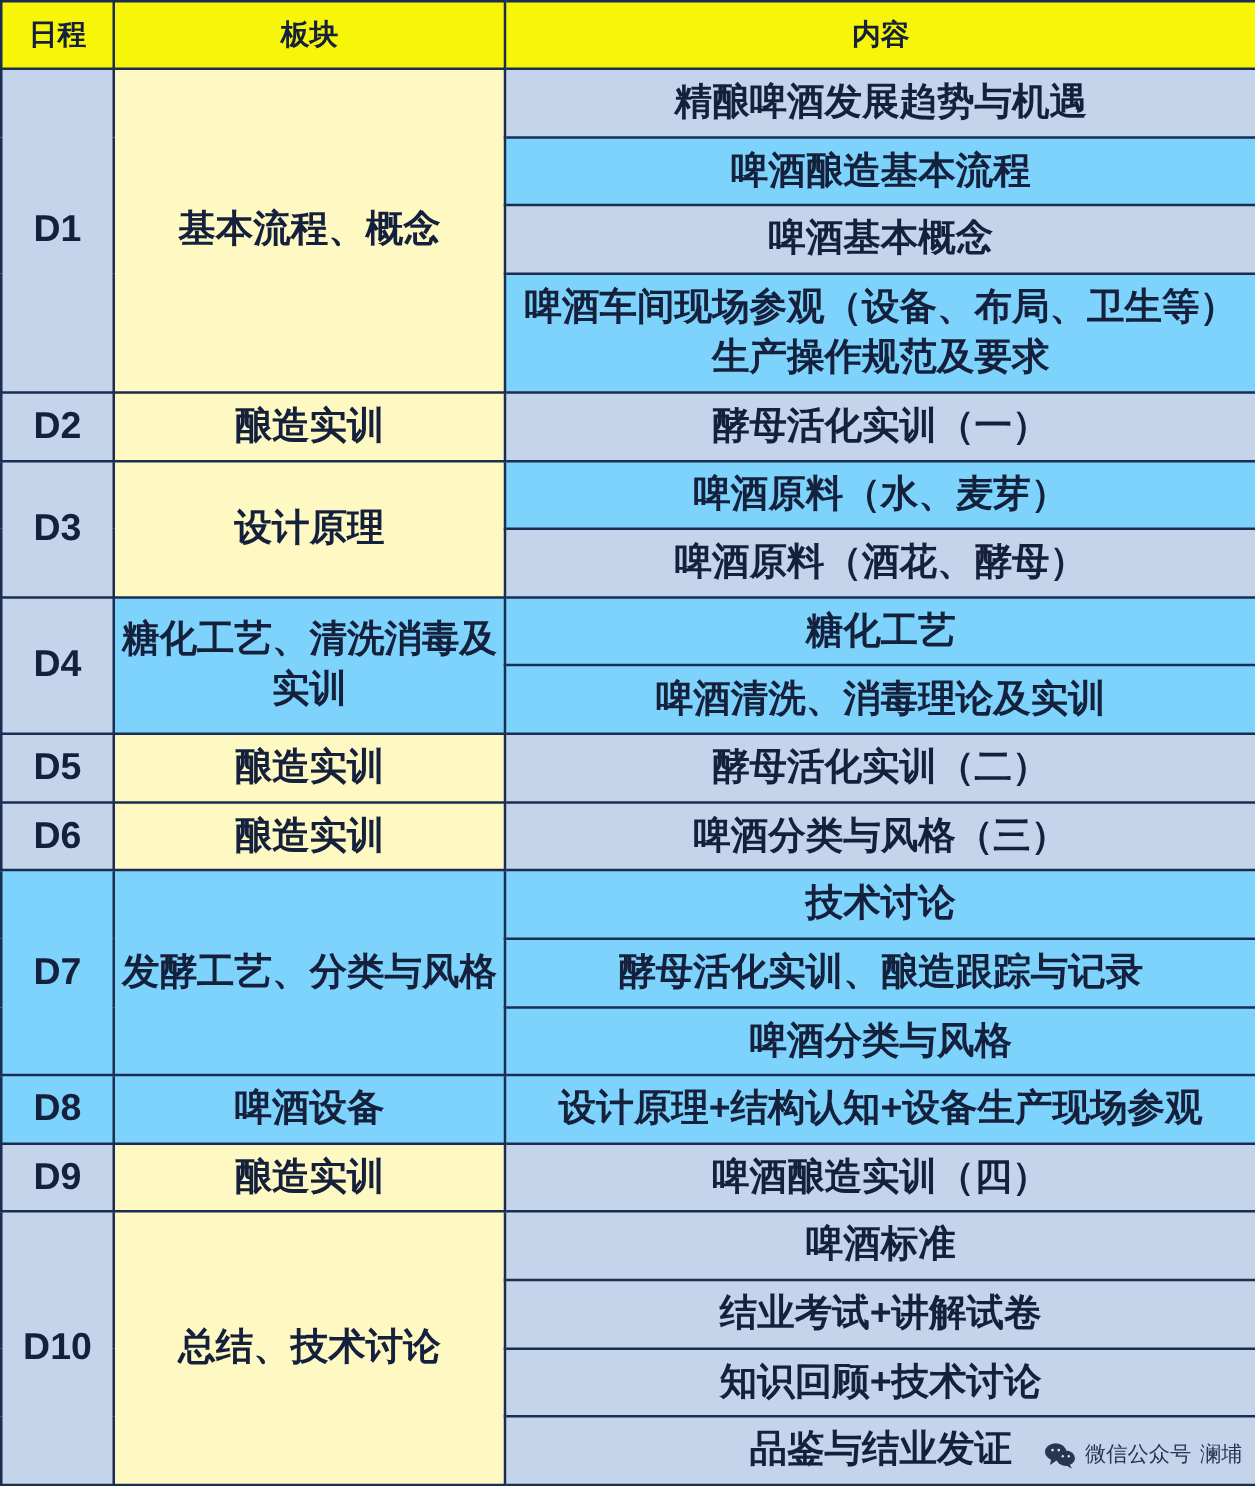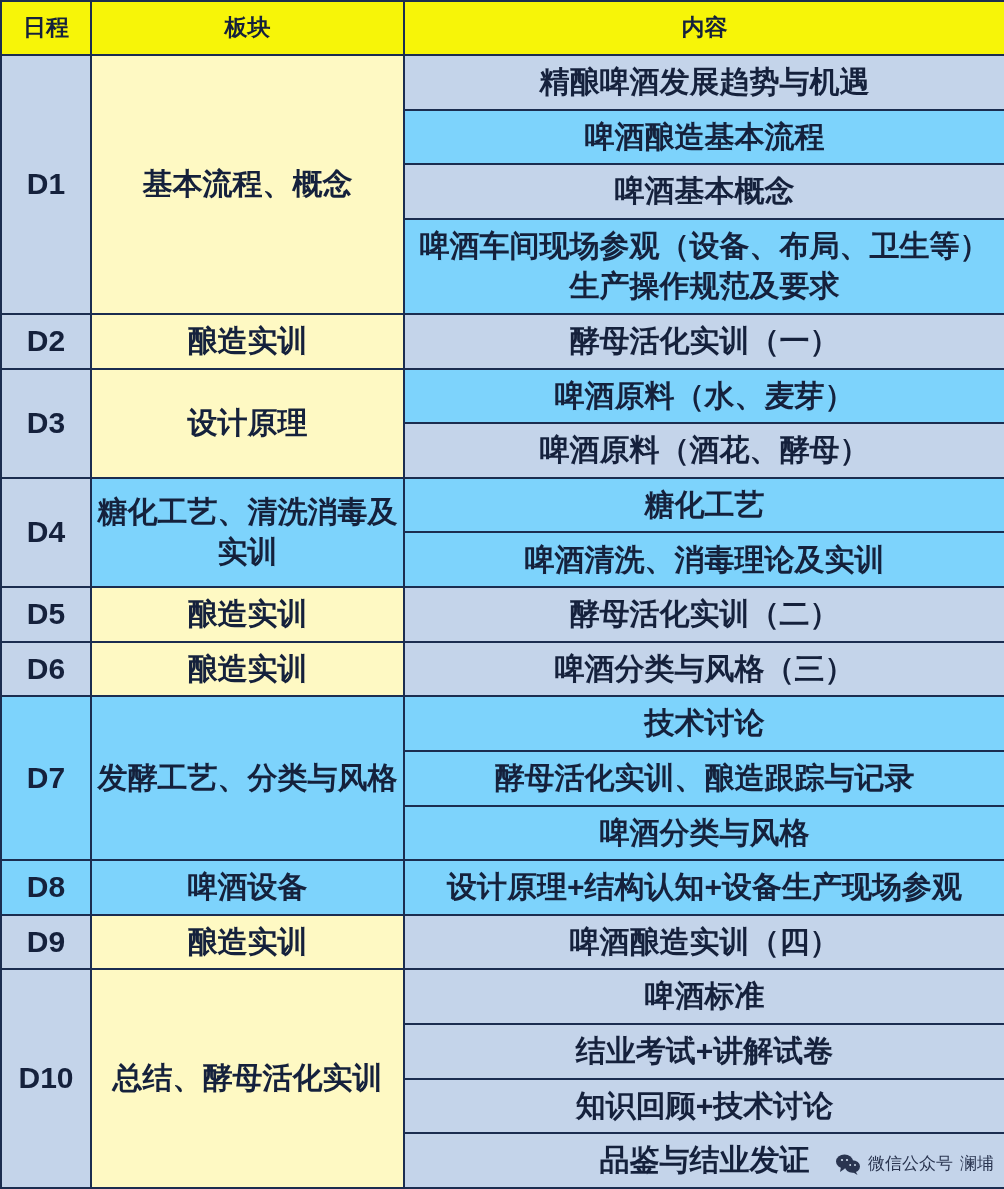--- a/index.html
+++ b/index.html
@@ -170,21 +170,21 @@
       </tr>
 
       <tr>
         <td class="day">D9</td>
         <td class="block">酿造实训</td>
         <td class="item">啤酒酿造实训（四）</td>
       </tr>
 
       <tr>
         <td class="day" rowspan="4">D10</td>
-        <td class="block" rowspan="4">总结、酵母活化实训</td>
+        <td class="block" rowspan="4">总结、技术讨论</td>
         <td class="item">啤酒标准</td>
       </tr>
       <tr>
         <td class="item">结业考试+讲解试卷</td>
       </tr>
       <tr>
         <td class="item">知识回顾+技术讨论</td>
       </tr>
       <tr>
         <td class="item">品鉴与结业发证</td>

